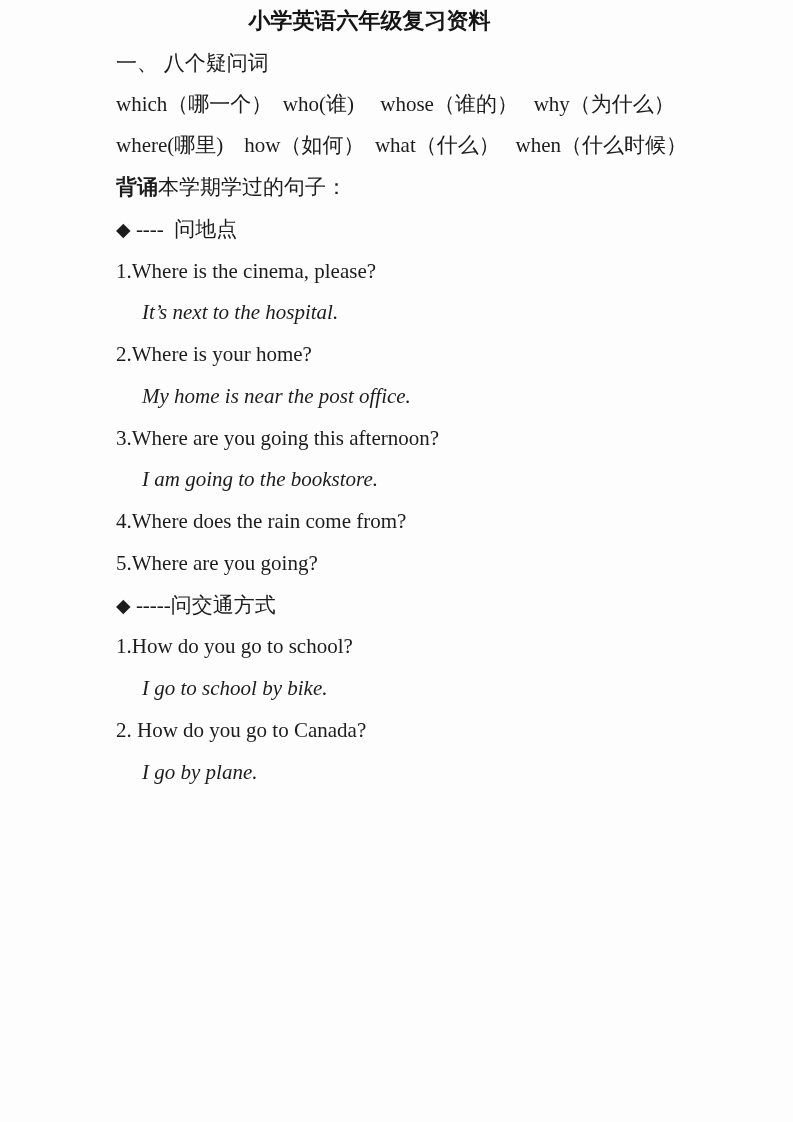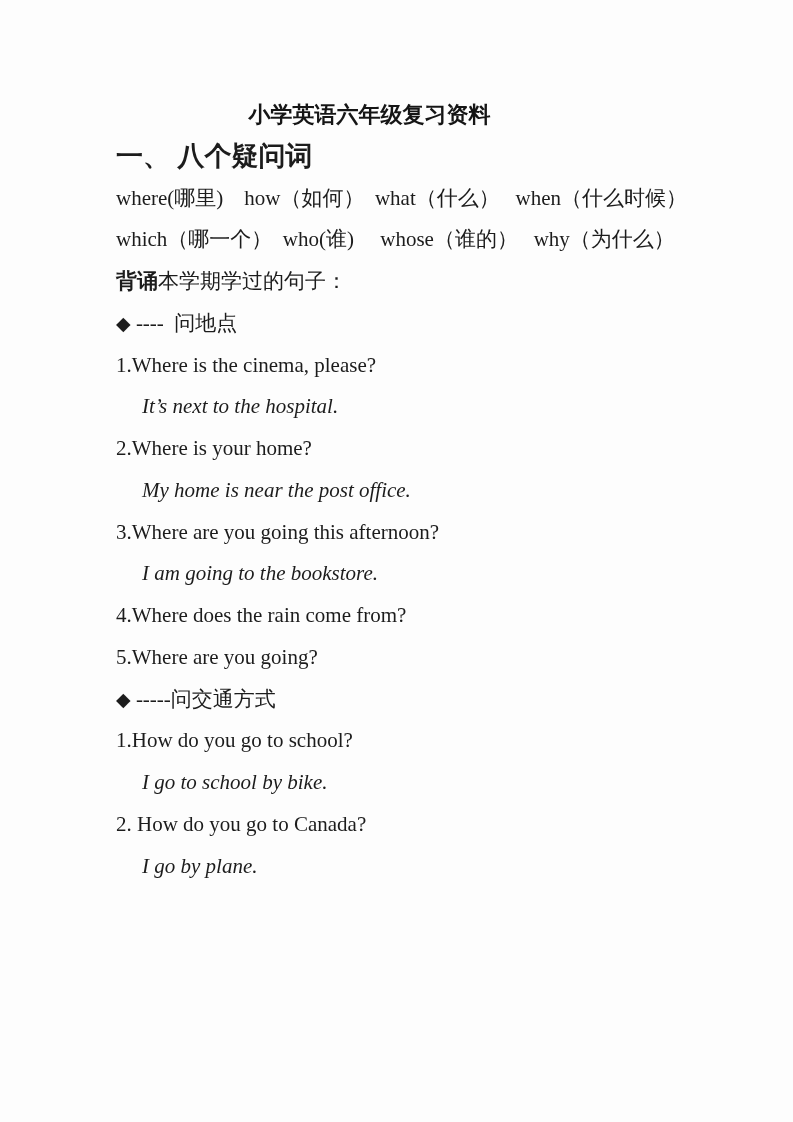--- a/index.html
+++ b/index.html
@@ -10,21 +10,20 @@
     width: 793px;
     height: 1122px;
     background: #fdfdfd;
     overflow: hidden;
   }
   .page {
     position: relative;
     width: 707px;
     height: 1122px;
     box-sizing: border-box;
-    padding-top: 94px;
     color: #1c1c1c;
   }
   .line {
     margin: 0;
     padding-left: 116px;
     font-family: "Liberation Serif", "DejaVu Serif", serif;
     font-size: 21px;
     line-height: 41.75px;
     white-space: pre;
     color: #1c1c1c;
@@ -35,22 +34,22 @@
     text-align: center;
     font-family: "Liberation Sans", "DejaVu Sans", sans-serif;
     font-weight: bold;
     font-size: 22px;
     line-height: 41.75px;
     white-space: pre;
     color: #151515;
   }
   .heading {
     font-family: "Liberation Sans", "DejaVu Sans", sans-serif;
-    font-weight: bold;
-    font-size: 27px;
+    font-weight: normal;
+    font-size: 21px;
   }
   .bold-heiti {
     font-family: Liberation Serif, serif;
     font-weight: bold;
   }
   .answer {
     padding-left: 142px;
     font-style: italic;
   }
   .diamond {
@@ -63,22 +62,22 @@
 </style>
 </head>
 <body>
 
 <div class="page">
 
   <h1 class="title">小学英语六年级复习资料</h1>
 
   <p class="line heading">一、 八个疑问词</p>
 
+  <p class="line">which（哪一个）  who(谁)     whose（谁的）   why（为什么）</p>
   <p class="line">where(哪里)    how（如何）  what（什么）   when（什么时候）</p>
-  <p class="line">which（哪一个）  who(谁)     whose（谁的）   why（为什么）</p>
 
   <p class="line"><span class="bold-heiti">背诵</span><span>本学期学过的句子：</span></p>
 
   <p class="line"><span class="diamond">◆</span><span class="topic-label"> ----  问地点</span></p>
 
   <p class="line">1.Where is the cinema, please?</p>
   <p class="line answer">It’s next to the hospital.</p>
 
   <p class="line">2.Where is your home?</p>
   <p class="line answer">My home is near the post office.</p>

